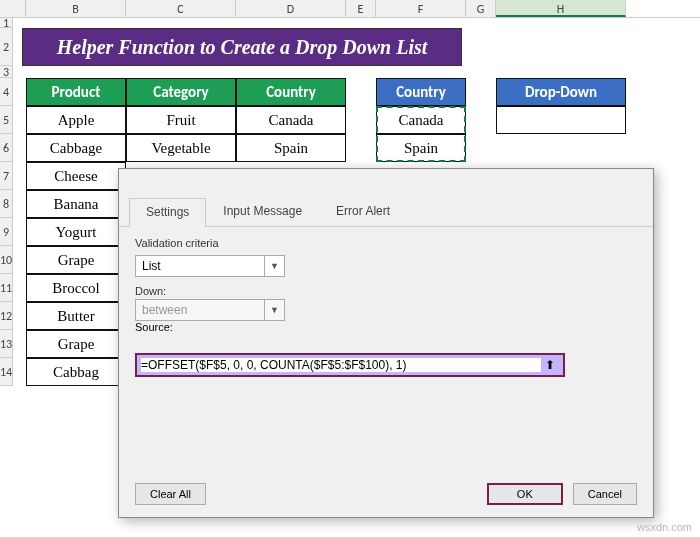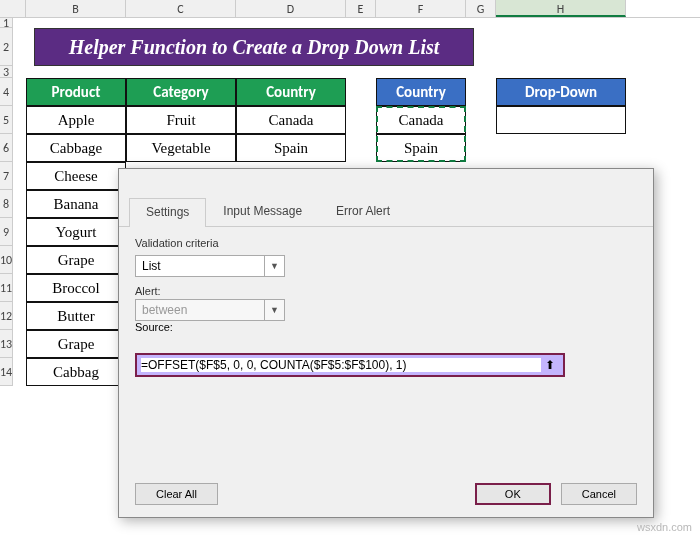--- a/index.html
+++ b/index.html
@@ -24,21 +24,21 @@
     .w-F { width: 90px; }
     .w-G { width: 30px; }
     .w-H { width: 130px; }
 
     .h1 { height: 10px; }
     .hn { height: 28px; }
 
     
     .title-banner {
       position: absolute;
-      top: 28px; left: 34px;
+      top: 28px; left: 22px;
       width: 440px; height: 38px;
       background: #5b2c83;
       color: #fff;
       font-family: Georgia, 'Times New Roman', serif;
       font-style: italic;
       font-weight: bold;
       font-size: 20px;
       display: flex;
       align-items: center;
       justify-content: center;
@@ -177,21 +177,21 @@
 
     .dlg-buttons {
       position: absolute;
       bottom: 12px; left: 0; right: 0;
       display: flex;
       padding: 0 16px;
       gap: 10px;
     }
     .btn {
       height: 22px;
-      padding: 0 20px;
+      padding: 0 14px;
       background: #e6e6e6;
       border: 1px solid #aaa;
       font-size: 11px;
       display: flex; align-items: center; justify-content: center;
       cursor: pointer;
     }
     .btn.ok { border: 2px solid #7a1f4a; padding: 0 28px; }
     .btn-spacer { flex: 1; }
 
     .watermark {
@@ -276,21 +276,21 @@
     <div class="crit-label">Validation criteria</div>
     <div class="allow-row">
       <div style="display:flex; flex-direction:column; gap:8px;">
         <div class="field">
           <div class="select">
             <span>List</span>
             <span class="caret">▼</span>
           </div>
         </div>
         <div class="field">
-          <label>Alert:</label>
+          <label>Down:</label>
           <div class="select disabled">
             <span>between</span>
             <span class="caret">▼</span>
           </div>
         </div>
       </div>
     </div>
     <div class="src-label">Source:</div>
     <div class="src-input">
       <input type="text" value="=OFFSET($F$5, 0, 0, COUNTA($F$5:$F$100), 1)" style="">

